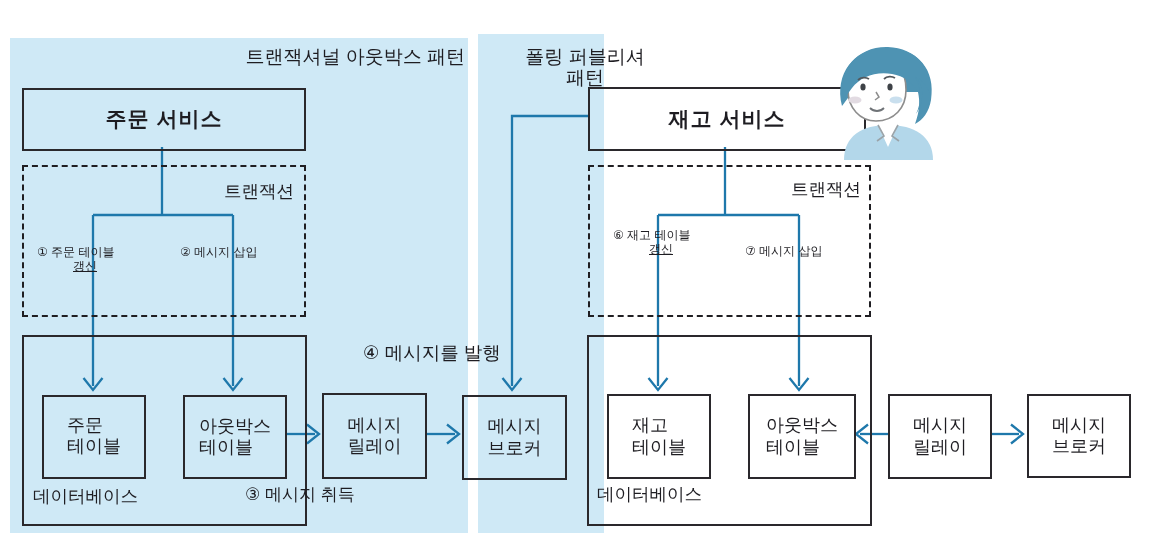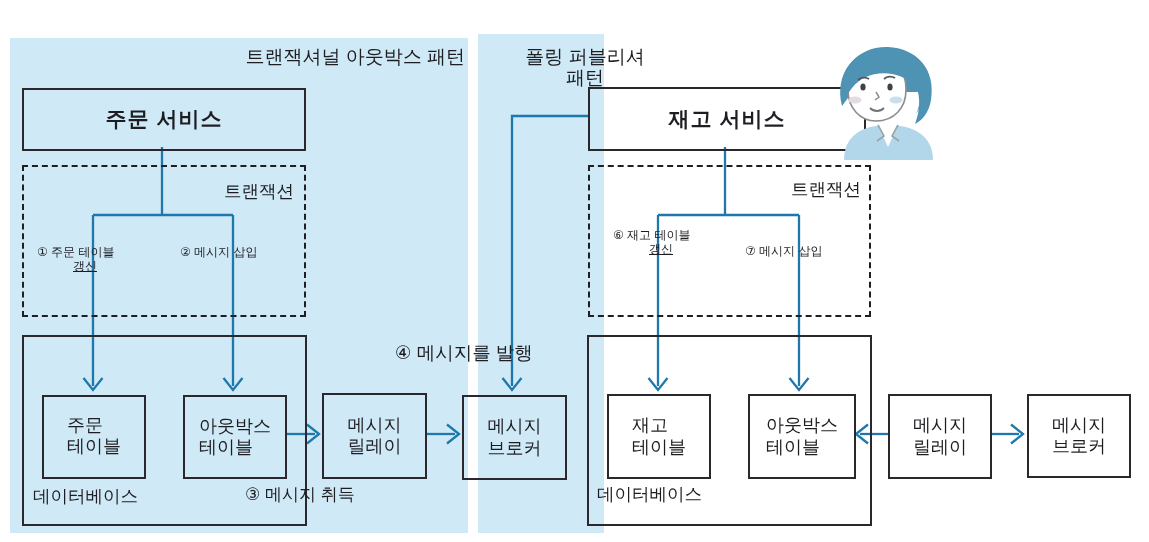--- a/index.html
+++ b/index.html
@@ -93,21 +93,21 @@
   <div class="lbl small" style="left:33px;top:486px;">데이터베이스</div>
   <div class="lbl" style="left:245px;top:485px;font-size:17px;">③ 메시지 취득</div>
 
   <div class="box" style="left:322px;top:393px;width:101px;height:82px;">
     <span>
       <span>메시지</span><br>
       <span>릴레이</span>
     </span>
   </div>
 
-  <div class="lbl" style="left:363px;top:342px;font-size:18.5px;margin-left:32px;">④ 메시지를 발행</div>
+  <div class="lbl" style="left:363px;top:342px;font-size:18.5px;">④ 메시지를 발행</div>
 
   <div class="box" style="left:462px;top:395px;width:101px;height:81px;">
     <span>
       <span>메시지</span><br>
       <span>브로커</span>
     </span>
   </div>
 
 
   <div class="box service" style="left:588px;top:87px;width:274px;height:60px;">

